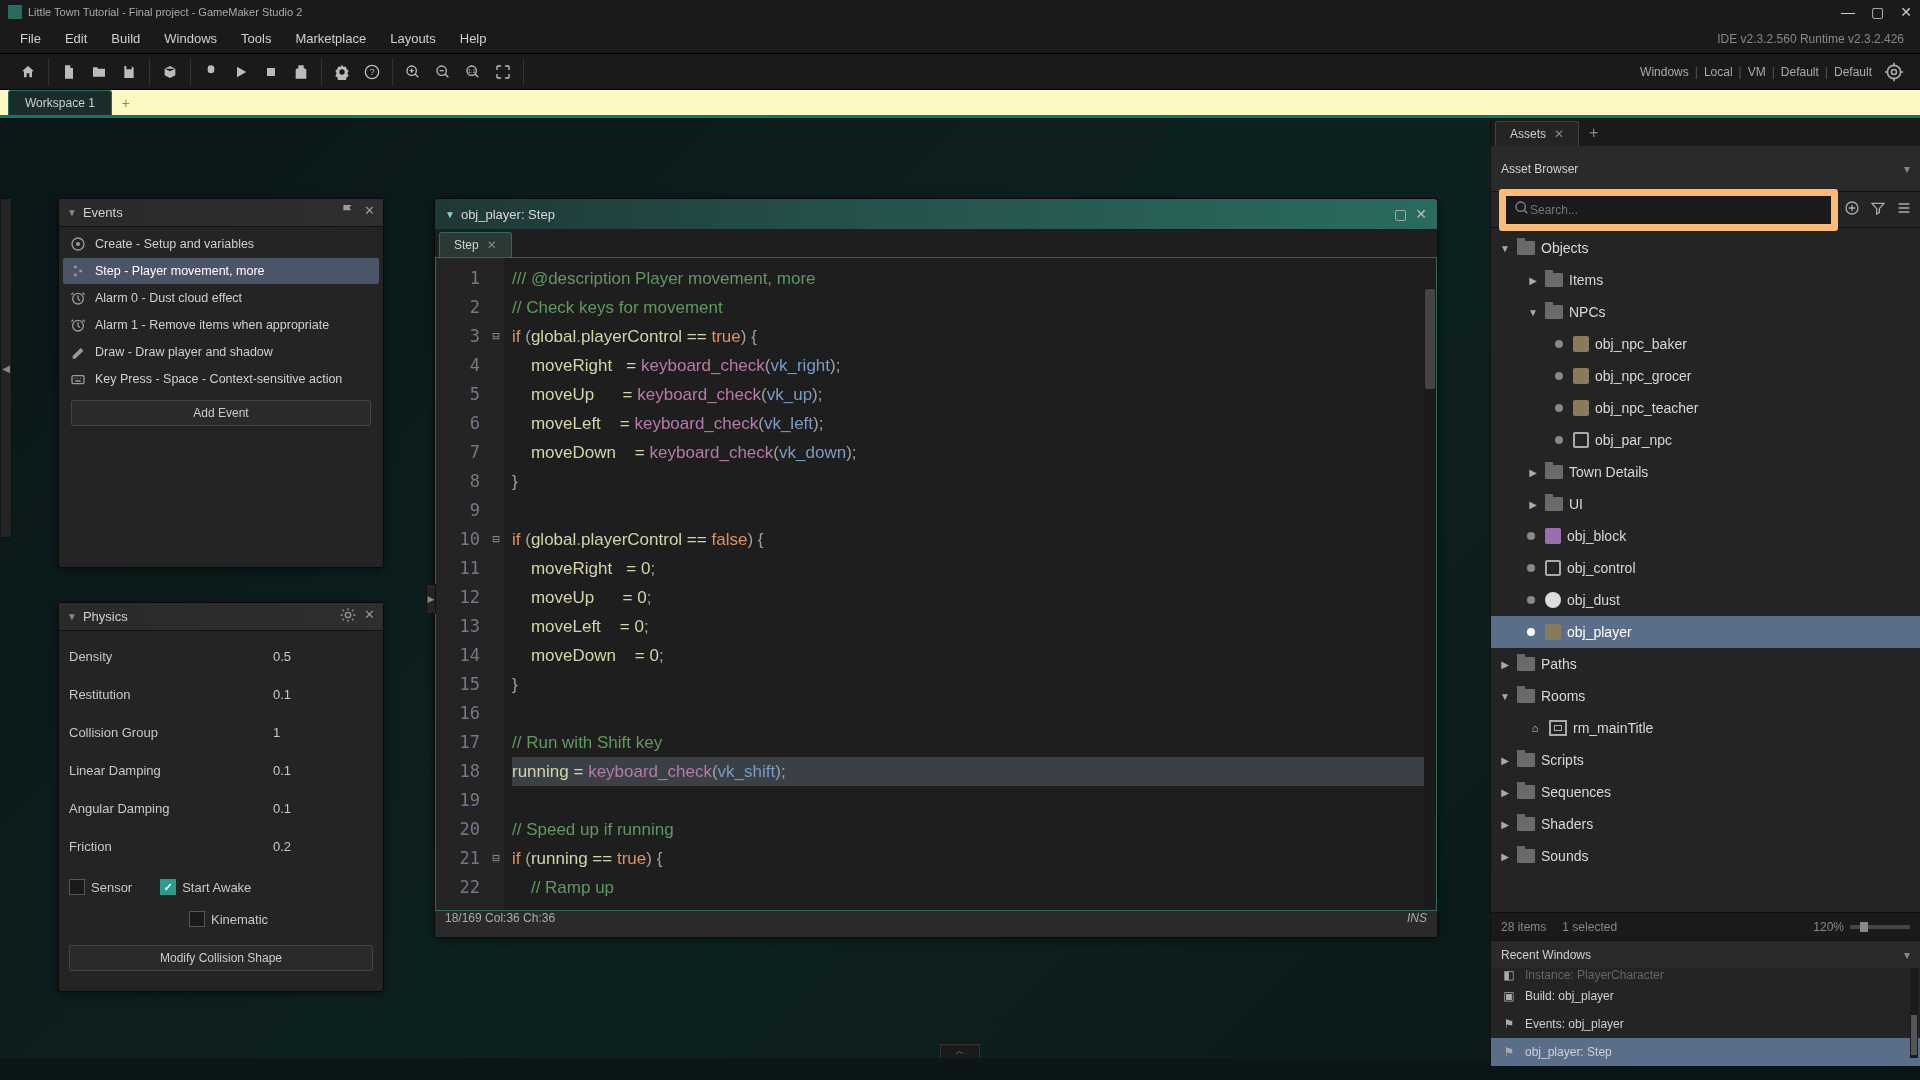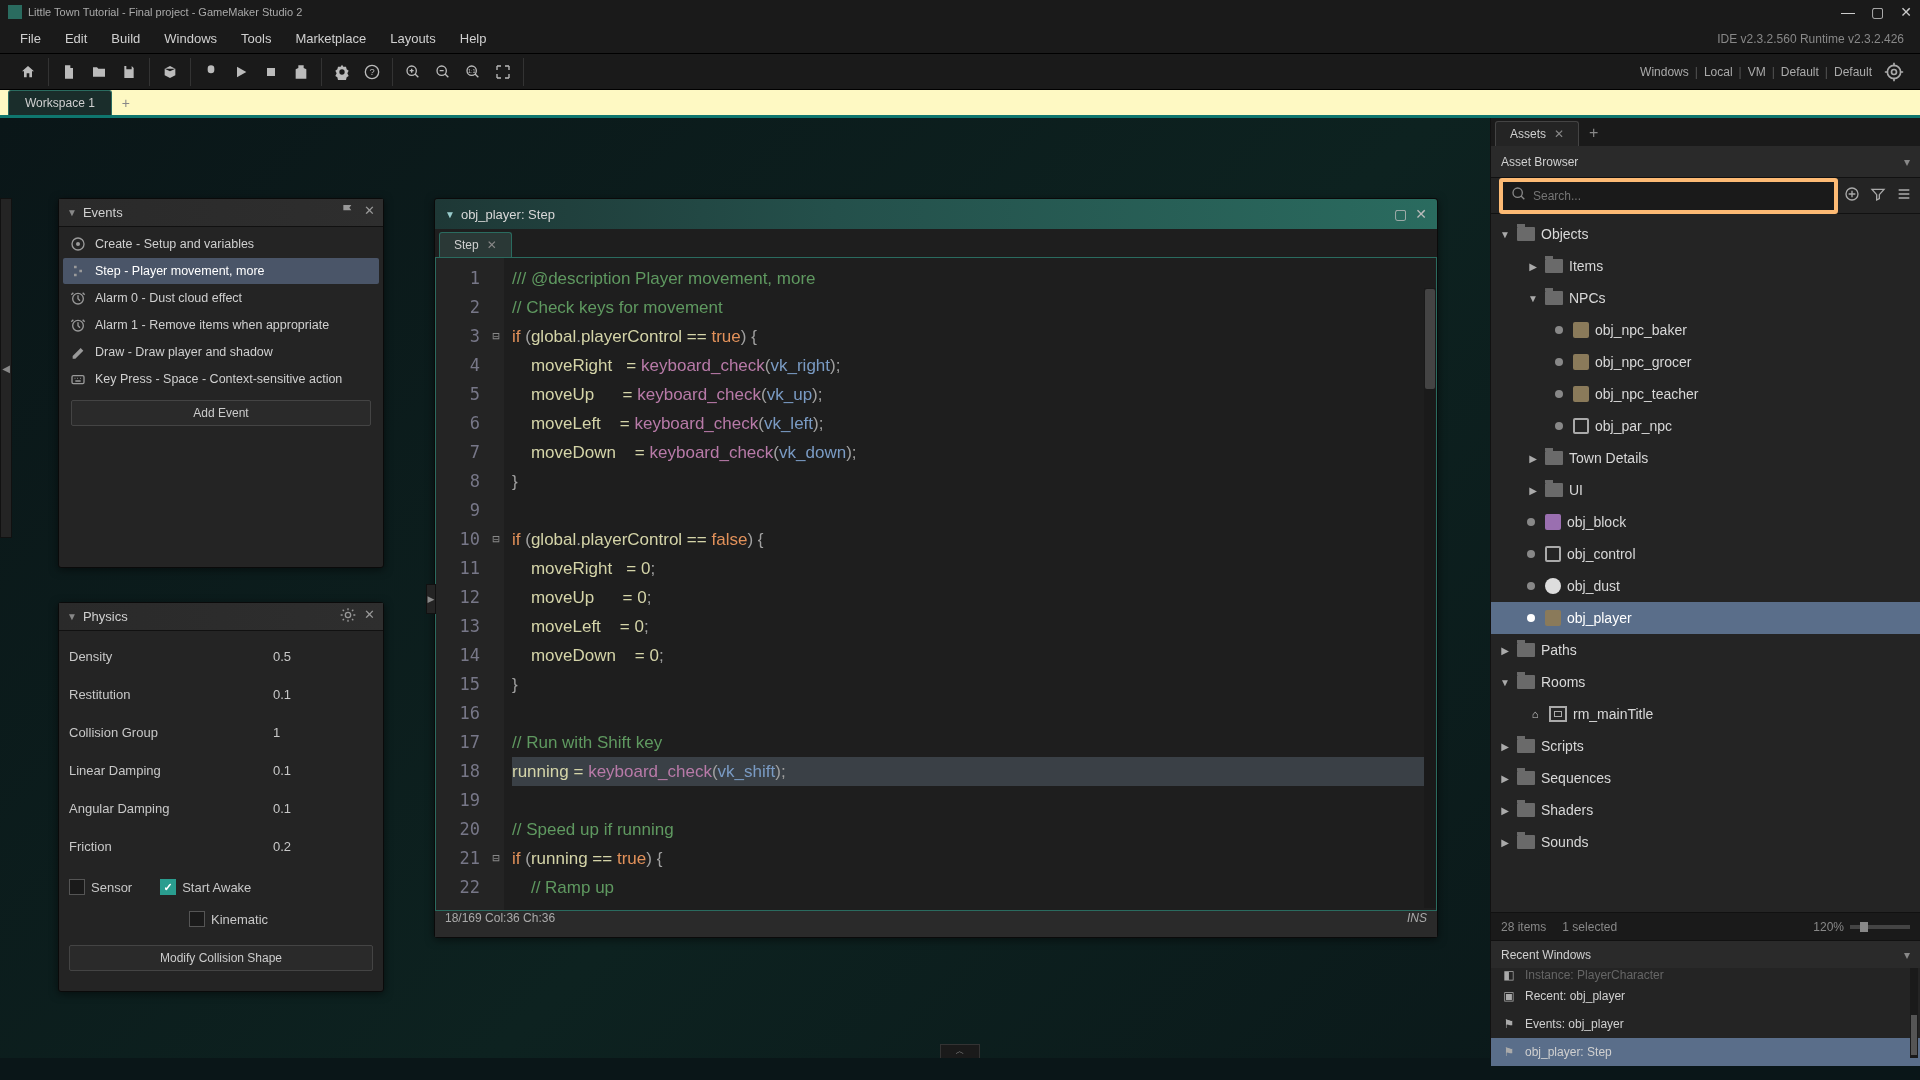--- a/index.html
+++ b/index.html
@@ -91,24 +91,24 @@
 .code-statusbar { height:26px; background:#2a2a2a; display:flex; padding:0 10px; font-size:12px; color:#aaa;}
 .code-statusbar .right{ margin-left:auto;font-style:italic;}
 .code-side-handle{ position:absolute; left:-10px; top:50%; width:10px; height:30px; background:#242424; border:1px solid #111; display:flex; align-items:center; justify-content:center; font-size:9px; color:#888; cursor:pointer;}
 
 
 .assets-panel { position: absolute; right: 0; top: 0; width: 430px; height: 940px; background: #242424; border-left: 1px solid #111; display:flex; flex-direction:column;}
 .assets-tabs { height: 28px; background:#1a1a1a; display:flex; align-items:flex-end; padding-left:4px;}
 .assets-tab { padding:5px 14px; background:#242424; font-size:12px; color:#d0d0d0; display:flex; gap:8px; align-items:center; border-top:1px solid #444; border-left:1px solid #444; border-right:1px solid #444; border-radius:3px 3px 0 0;}
 .assets-tab .close{ color:#888; cursor:pointer;}
 .assets-tab-add{ padding:4px 10px; color:#888; cursor:pointer;}
-.asset-browser-header { height:32px; background:#2a2a2a; display:flex; align-items:center; padding:0 10px; font-size:12px; color:#d0d0d0; border-bottom:1px solid #111;}
+.asset-browser-header { height:46px; background:#2a2a2a; display:flex; align-items:center; padding:0 10px; font-size:12px; color:#d0d0d0; border-bottom:1px solid #111;}
 .asset-browser-header .chev-r{ margin-left:auto; color:#888; cursor:pointer;}
 .asset-search-row { height:36px; display:flex; align-items:center; padding:0 8px; gap:6px; border-bottom:1px solid #111;}
-.asset-search { flex:1; display:flex; align-items:center; background:#1a1a1a; border:4px solid #fdba74; border-radius:3px; padding:4px 8px; gap:6px;}
+.asset-search { flex:1; display:flex; align-items:center; background:#1a1a1a; border:7px solid #fdba74; border-radius:3px; padding:4px 8px; gap:0;}
 .asset-search input { flex:1; background:transparent; border:none; outline:none; color:#ccc; font-size:12px;}
 .asset-search-icons { display:flex; gap:10px; }
 .asset-search-icons span { cursor:pointer; color:#aaa; font-size:14px;}
 .asset-tree { flex:1; overflow-y:auto; padding:4px 0; font-size:14px;}
 .tree-item { display:flex; align-items:center; height:32px; padding:0 8px; cursor:pointer; color:#d8d8d8; gap:6px;}
 .tree-item.selected { background:#5a6e8a; color:#fff;}
 .tree-indent-0 { padding-left: 8px;}
 .tree-indent-1 { padding-left: 36px;}
 .tree-indent-2 { padding-left: 64px;}
 .tree-chev { width:12px; font-size:10px; color:#aaa; display:inline-block; text-align:center;}
@@ -588,21 +588,21 @@
       <span>Recent Windows</span>
       <span class="chev-r">▾</span>
     </div>
     <div class="recent-list recent-scrollbar-area" style="height:90px;">
       <div class="recent-item cut">
           <span class="recent-icon">◧</span>
           <span>Instance: PlayerCharacter</span>
         </div>
       <div class="recent-item">
           <span class="recent-icon">▣</span>
-          <span>Recent: obj_player</span>
+          <span>Build: obj_player</span>
         </div>
       <div class="recent-item">
           <span class="recent-icon">⚑</span>
           <span>Events: obj_player</span>
         </div>
       <div class="recent-item selected">
           <span class="recent-icon">⚑</span>
           <span>obj_player: Step</span>
         </div>
       <div class="recent-sb">

